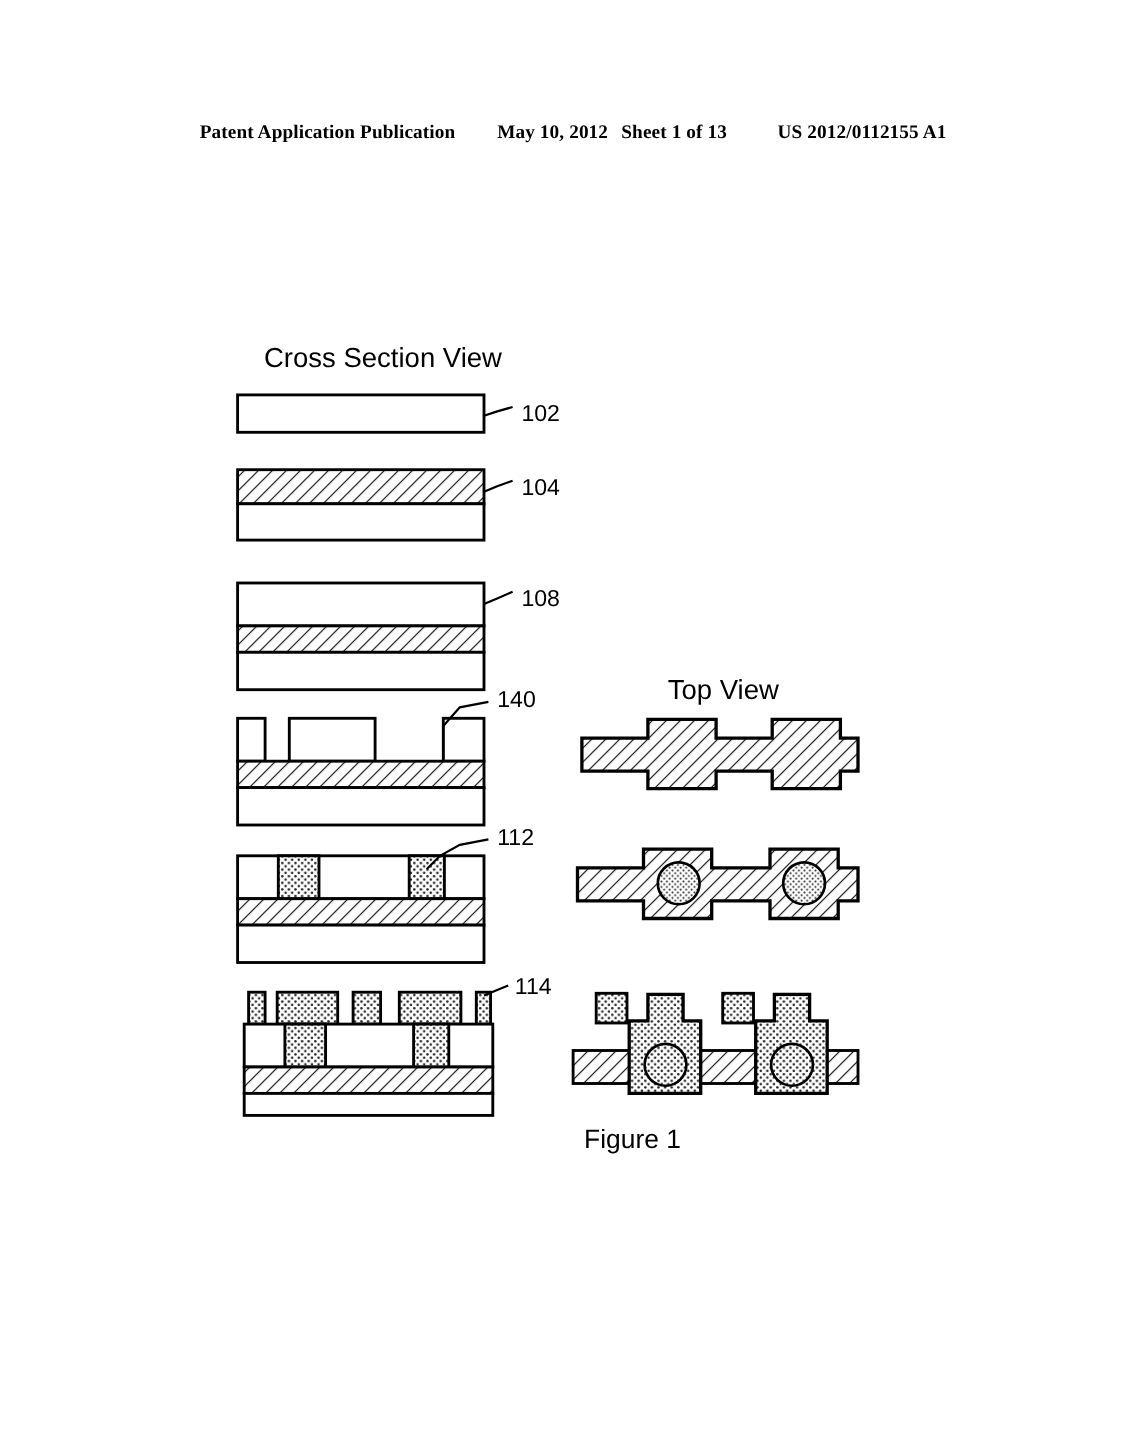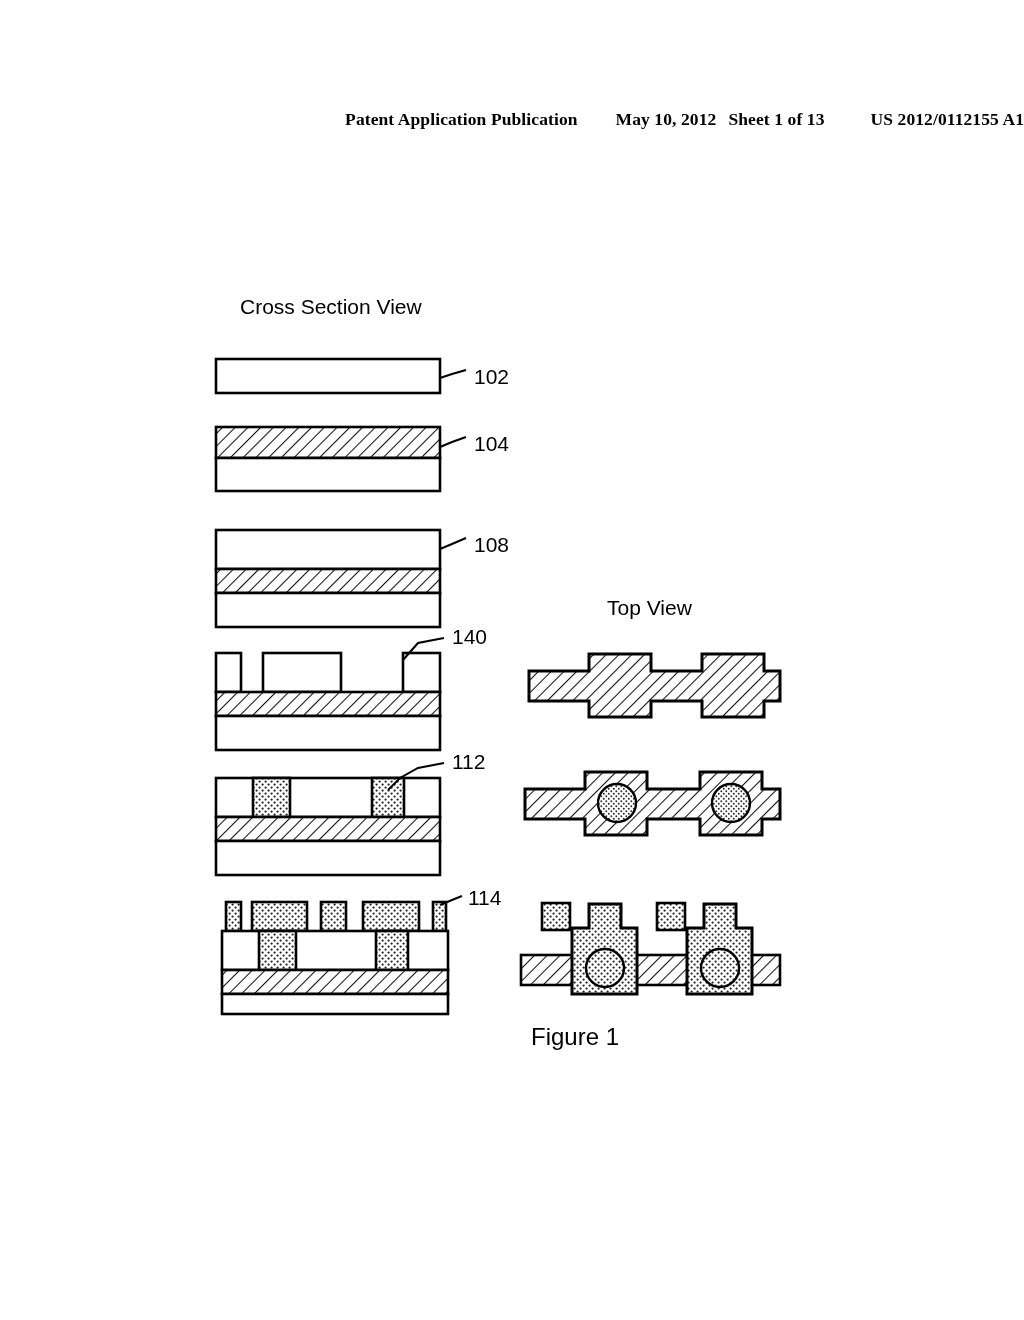--- a/index.html
+++ b/index.html
@@ -20,21 +20,21 @@
     width: 1024px;
     height: 1320px;
     background: #ffffff;
   }
   
   .pub-header {
     position: absolute;
     left: 0;
     top: 88px;
     width: 1024px;
-    text-align: right;
+    text-align: center;
     font-family: "Liberation Serif", serif;
     font-weight: bold;
     font-size: 17.5px;
     letter-spacing: 0.1px;
     color: #000;
     white-space: pre;
   }
   .pub-header .seg { display: inline-block; }
   .pub-header .gap-a { display: inline-block; width: 38px; }
   .pub-header .gap-b { display: inline-block; width: 12px; }
@@ -49,21 +49,22 @@
   }
 
   
   .fig-text {
     position: absolute;
     font-family: "Liberation Sans", sans-serif;
     color: #000;
     white-space: pre;
   }
   .view-title {
-    font-size: 21px;
+    font-size: 25px;
+    margin-top: 17px;
   }
   .ref-num {
     font-size: 21px;
   }
   .fig-caption {
     font-size: 24px;
     text-align: center;
     line-height: 1.22;
   }
 </style>

